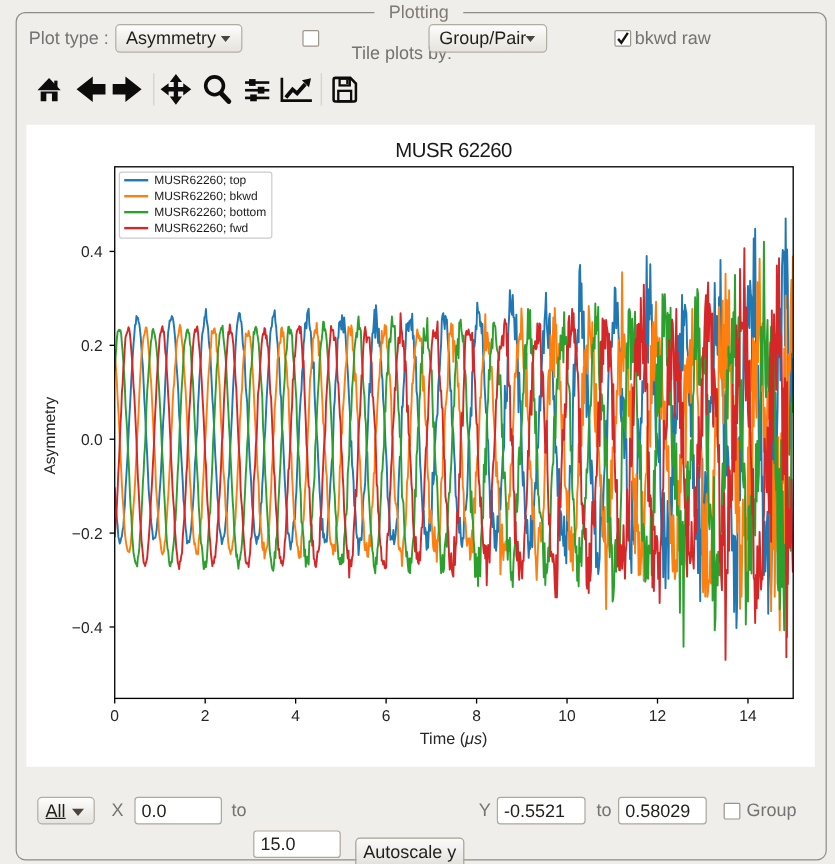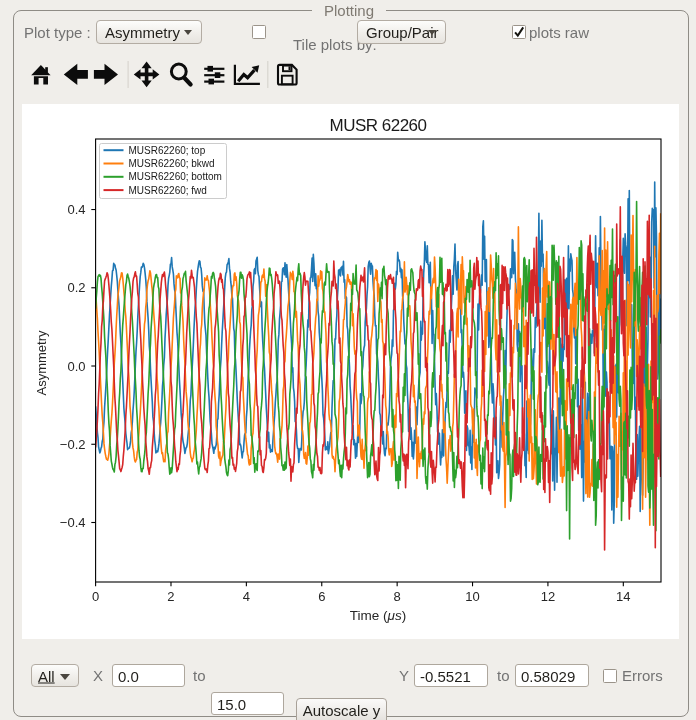--- a/index.html
+++ b/index.html
@@ -20,29 +20,29 @@
 <div class="abs" style="left:13px;top:10px;width:674px;height:705px;border:1px solid #8f8c86;border-radius:8px;"></div>
 <div class="abs" style="left:312px;top:2px;width:74px;text-align:center;background:#f0eeea;color:#7f7a72;font-size:15px;">Plotting</div>
 
 <div class="abs lbl" style="left:24px;top:24px;">Plot type :</div>
 <div class="abs combo" style="left:96px;top:20px;width:106px;height:24px;">
     <span class="txt">Asymmetry</span>
     <span class="arr"></span>
   </div>
 <div class="abs cb" style="left:252px;top:25px;"></div>
 <div class="abs lbl" style="left:267px;top:36px;margin-left:26px;">Tile plots by:</div>
-<div class="abs combo" style="left:357px;top:20px;width:89px;height:24px;text-align:center;">
+<div class="abs combo" style="left:357px;top:20px;width:99px;height:24px;text-align:center;">
     <span class="txt">Group/Pair</span>
     <span class="arr"></span>
   </div>
 <div class="abs cb" style="left:512px;top:25px;"></div>
 <svg class="abs" style="left:512px;top:25px;" width="14" height="14" viewBox="0 0 14 14">
     <path d="M3.1 7.4 L5.8 10.6 L11.2 2.4" fill="none" stroke="#15140f" stroke-width="2"></path>
   </svg>
-<div class="abs lbl" style="left:529px;top:24px;">plots raw</div>
+<div class="abs lbl" style="left:529px;top:24px;">bkwd raw</div>
 
 <svg class="abs" style="left:0;top:0;" width="696" height="100" viewBox="0 0 696 100">
 <g fill="#0c0c0c">
   <path d="M40.9 64.9 L31.2 75.3 L50.6 75.3 Z"></path>
   <rect x="45.2" y="67.2" width="2.7" height="5.5"></rect>
   <path d="M33.9 76.3 H48.0 V84.4 H43.3 V78.0 H38.6 V84.4 H33.9 Z"></path>
   <path d="M63.8 74.4 L77.3 63.8 L77.3 70.0 L87.9 70.0 L87.9 78.8 L77.3 78.8 L77.3 85.0 Z"></path>
   <path d="M118.0 74.4 L104.5 63.8 L104.5 70.0 L93.9 70.0 L93.9 78.8 L104.5 78.8 L104.5 85.0 Z"></path>
   <path d="M146.6 61.6 L151.7 68.3 L148.4 68.3 L148.4 72.6 L152.7 72.6 L152.7 69.3 L159.4 74.4 L152.7 79.5 L152.7 76.2 L148.4 76.2 L148.4 80.5 L151.7 80.5 L146.6 87.2 L141.5 80.5 L144.8 80.5 L144.8 76.2 L140.5 76.2 L140.5 79.5 L133.8 74.4 L140.5 69.3 L140.5 72.6 L144.8 72.6 L144.8 68.3 L141.5 68.3 Z"></path>
   <rect x="207.5" y="65.9" width="5.5" height="5.7"></rect>
@@ -147,13 +147,13 @@
 <div class="abs btn" style="left:296px;top:698px;width:91px;height:26px;line-height:24px;">Autoscale y</div>
 <div class="abs lbl" style="left:399px;top:667px;">Y</div>
 <div class="abs field" style="left:414px;top:664px;width:74px;height:23px;text-align:right;">
     <span class="txt">-0.5521</span>
   </div>
 <div class="abs lbl" style="left:497px;top:667px;">to</div>
 <div class="abs field" style="left:515px;top:664px;width:74px;height:23px;text-align:center;">
     <span class="txt">0.58029</span>
   </div>
 <div class="abs cb" style="left:603px;top:669px;"></div>
-<div class="abs lbl" style="left:622px;top:667px;">Errors</div>
+<div class="abs lbl" style="left:622px;top:667px;">Group</div>
 
 </body></html>

